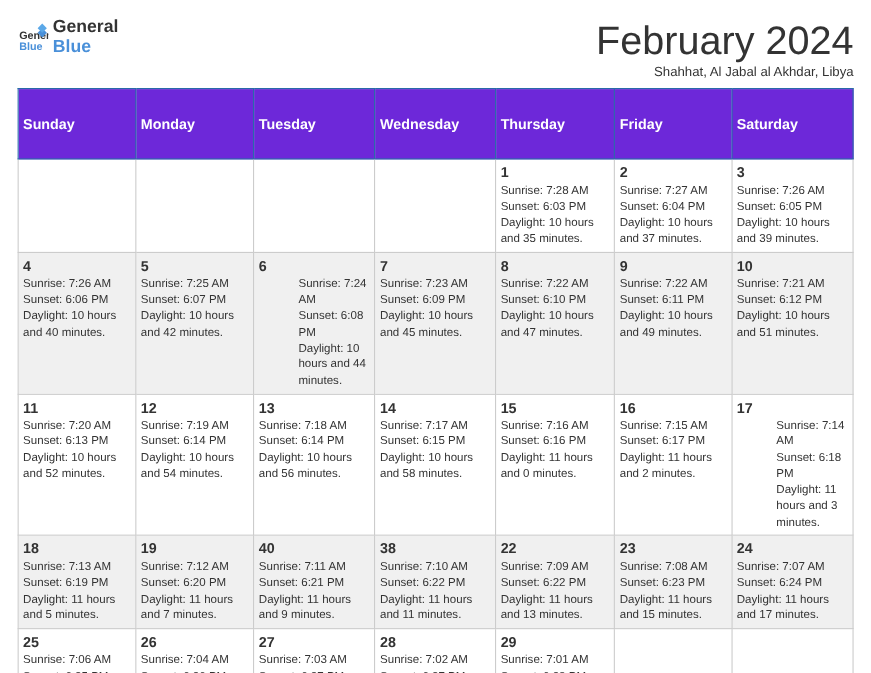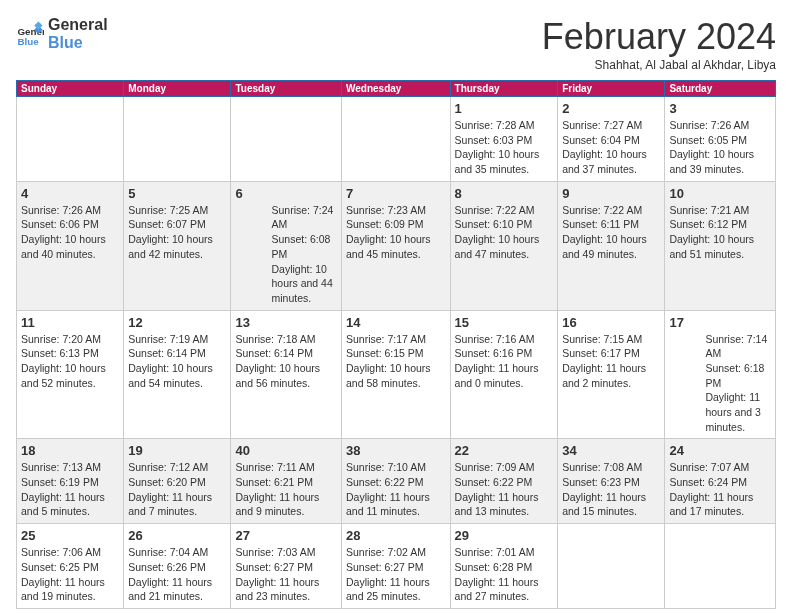--- a/index.html
+++ b/index.html
@@ -36,25 +36,25 @@
     .location {
       font-size: 12px;
       color: #333;
     }
     table {
       width: 100%;
       border-collapse: collapse;
       font-size: 11px;
     }
     thead tr th {
-      background-color: #be185d;
+      background-color: #6d28d9;
       color: #fff;
-      padding: 2px 4px;
+      padding: 24px 4px;
       text-align: left;
-      font-size: 10px;
+      font-size: 13px;
       font-weight: bold;
       border: 1px solid #2a6aaa;
     }
     tbody tr td {
       border: 1px solid #ccc;
       vertical-align: top;
       padding: 4px;
       height: 80px;
       width: 113px;
     }
@@ -253,21 +253,21 @@
 Sunset: 6:22 PM
 Daylight: 11 hours and 11 minutes.</div>
         </td>
         <td>
           <div class="day-number">22</div>
           <div class="day-info" style="white-space: pre-line;">Sunrise: 7:09 AM
 Sunset: 6:22 PM
 Daylight: 11 hours and 13 minutes.</div>
         </td>
         <td>
-          <div class="day-number">34</div>
+          <div class="day-number">23</div>
           <div class="day-info" style="white-space: pre-line;">Sunrise: 7:08 AM
 Sunset: 6:23 PM
 Daylight: 11 hours and 15 minutes.</div>
         </td>
         <td>
           <div class="day-number">24</div>
           <div class="day-info" style="white-space: pre-line;">Sunrise: 7:07 AM
 Sunset: 6:24 PM
 Daylight: 11 hours and 17 minutes.</div>
         </td>

